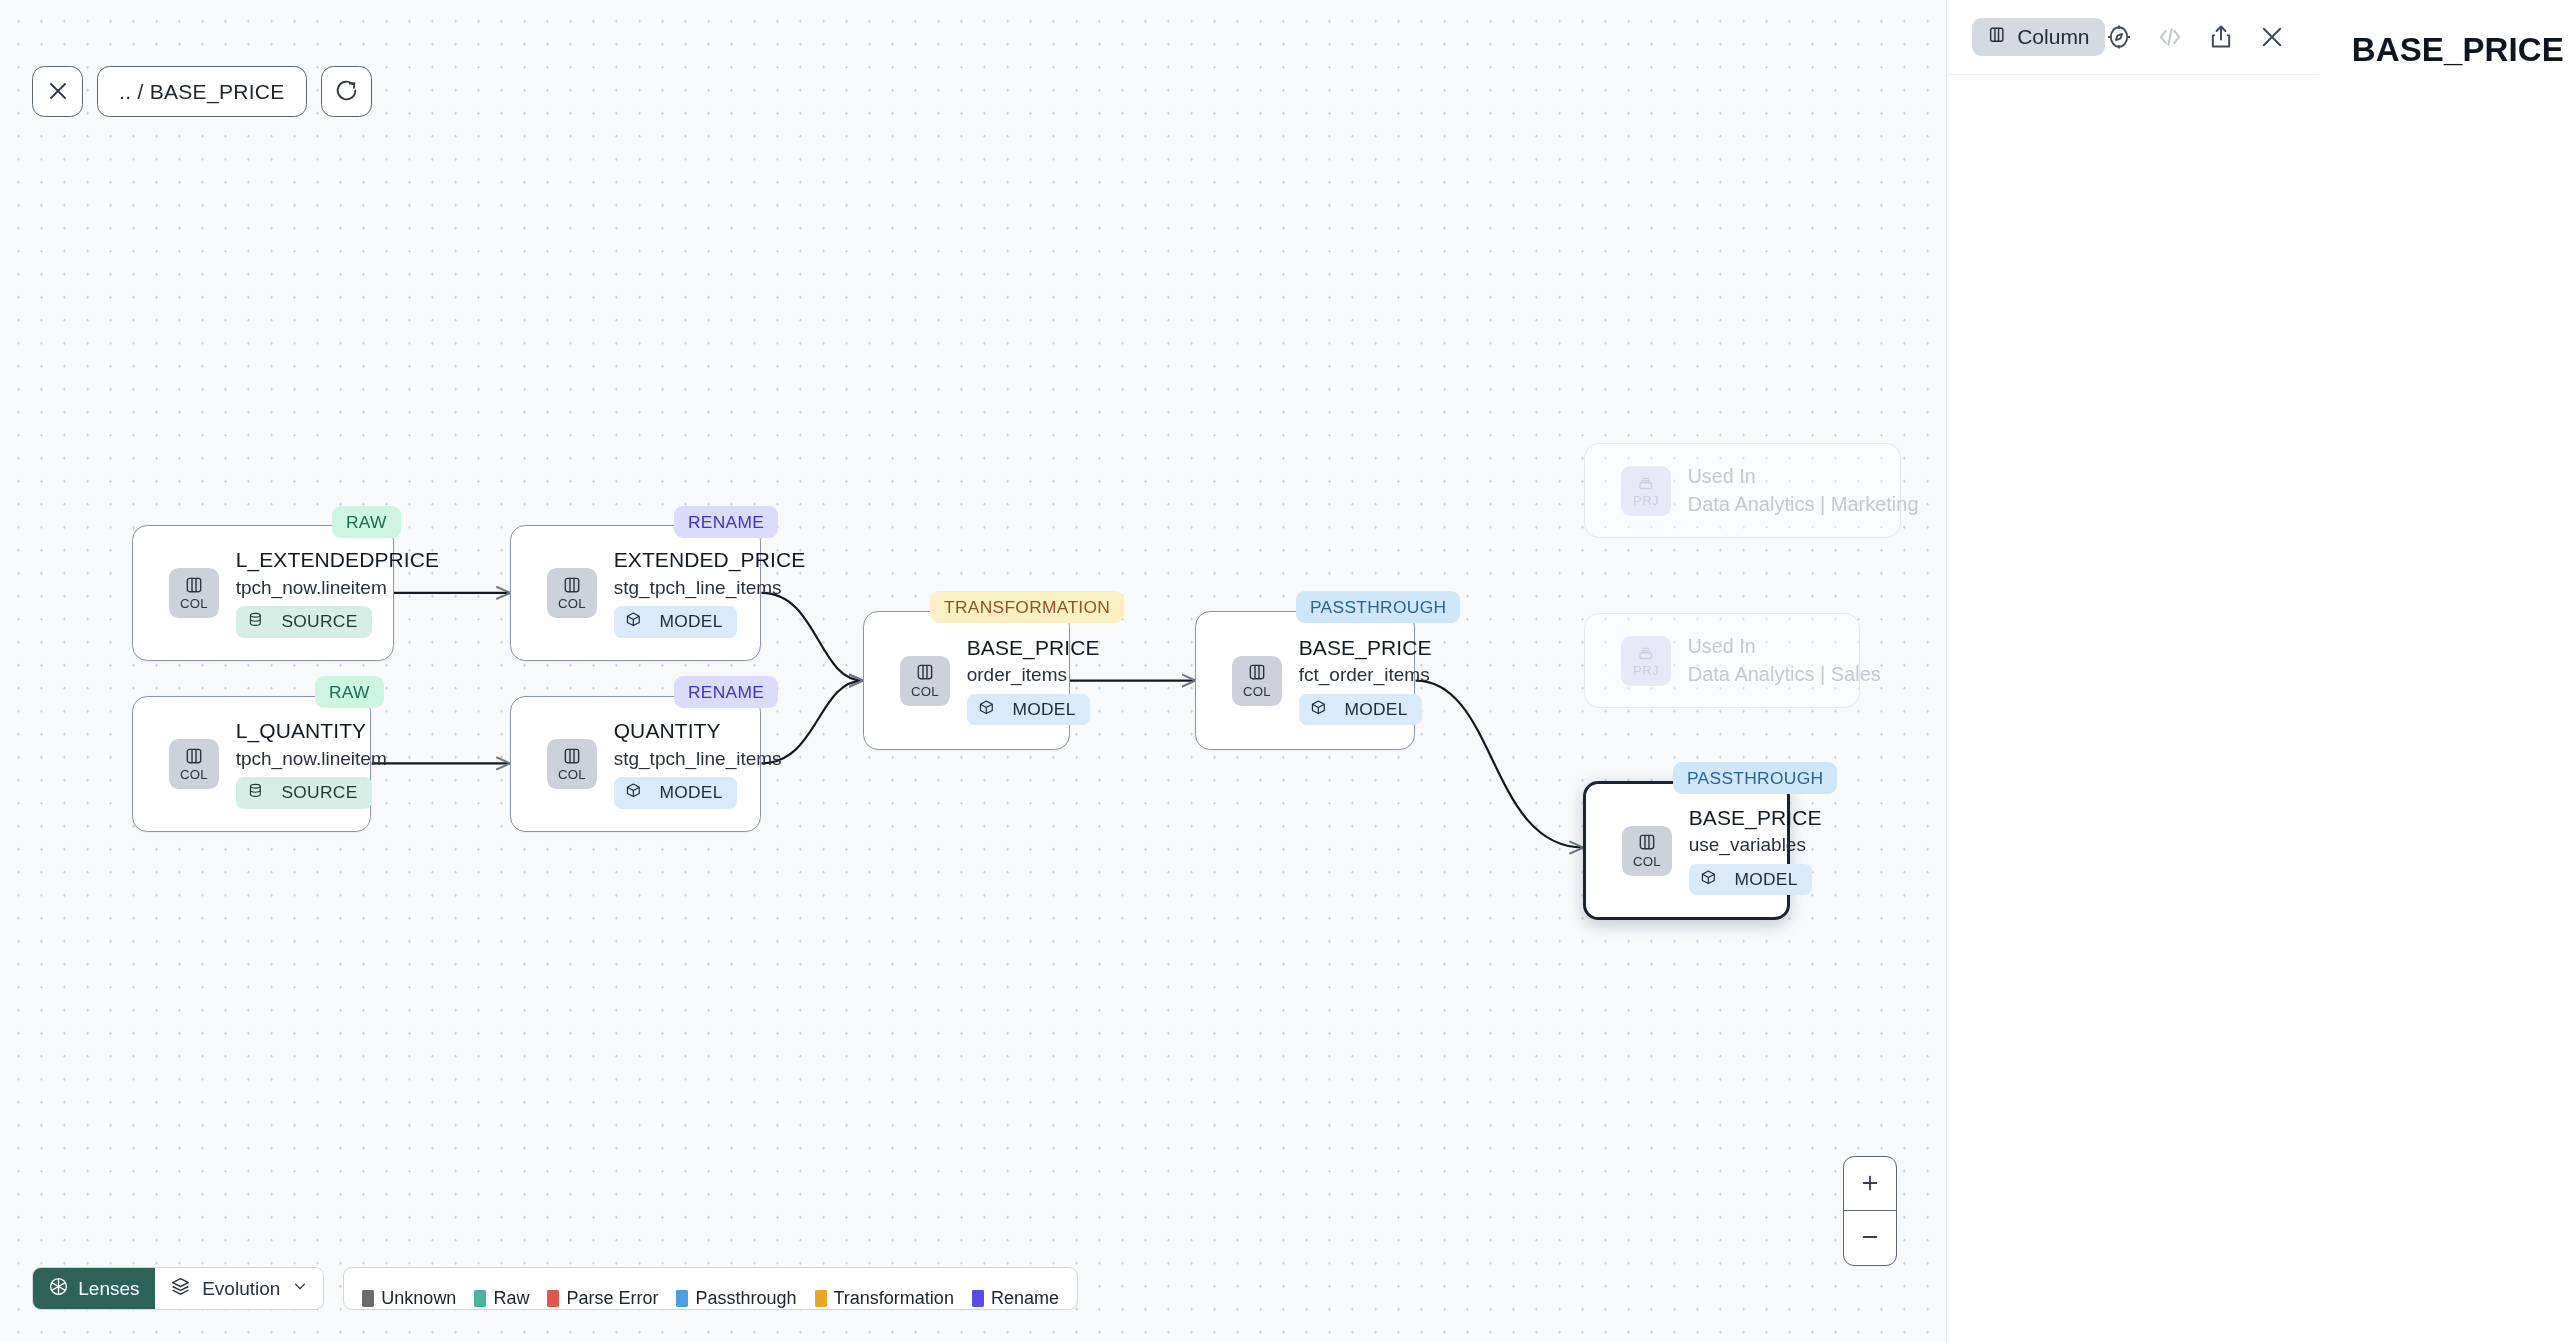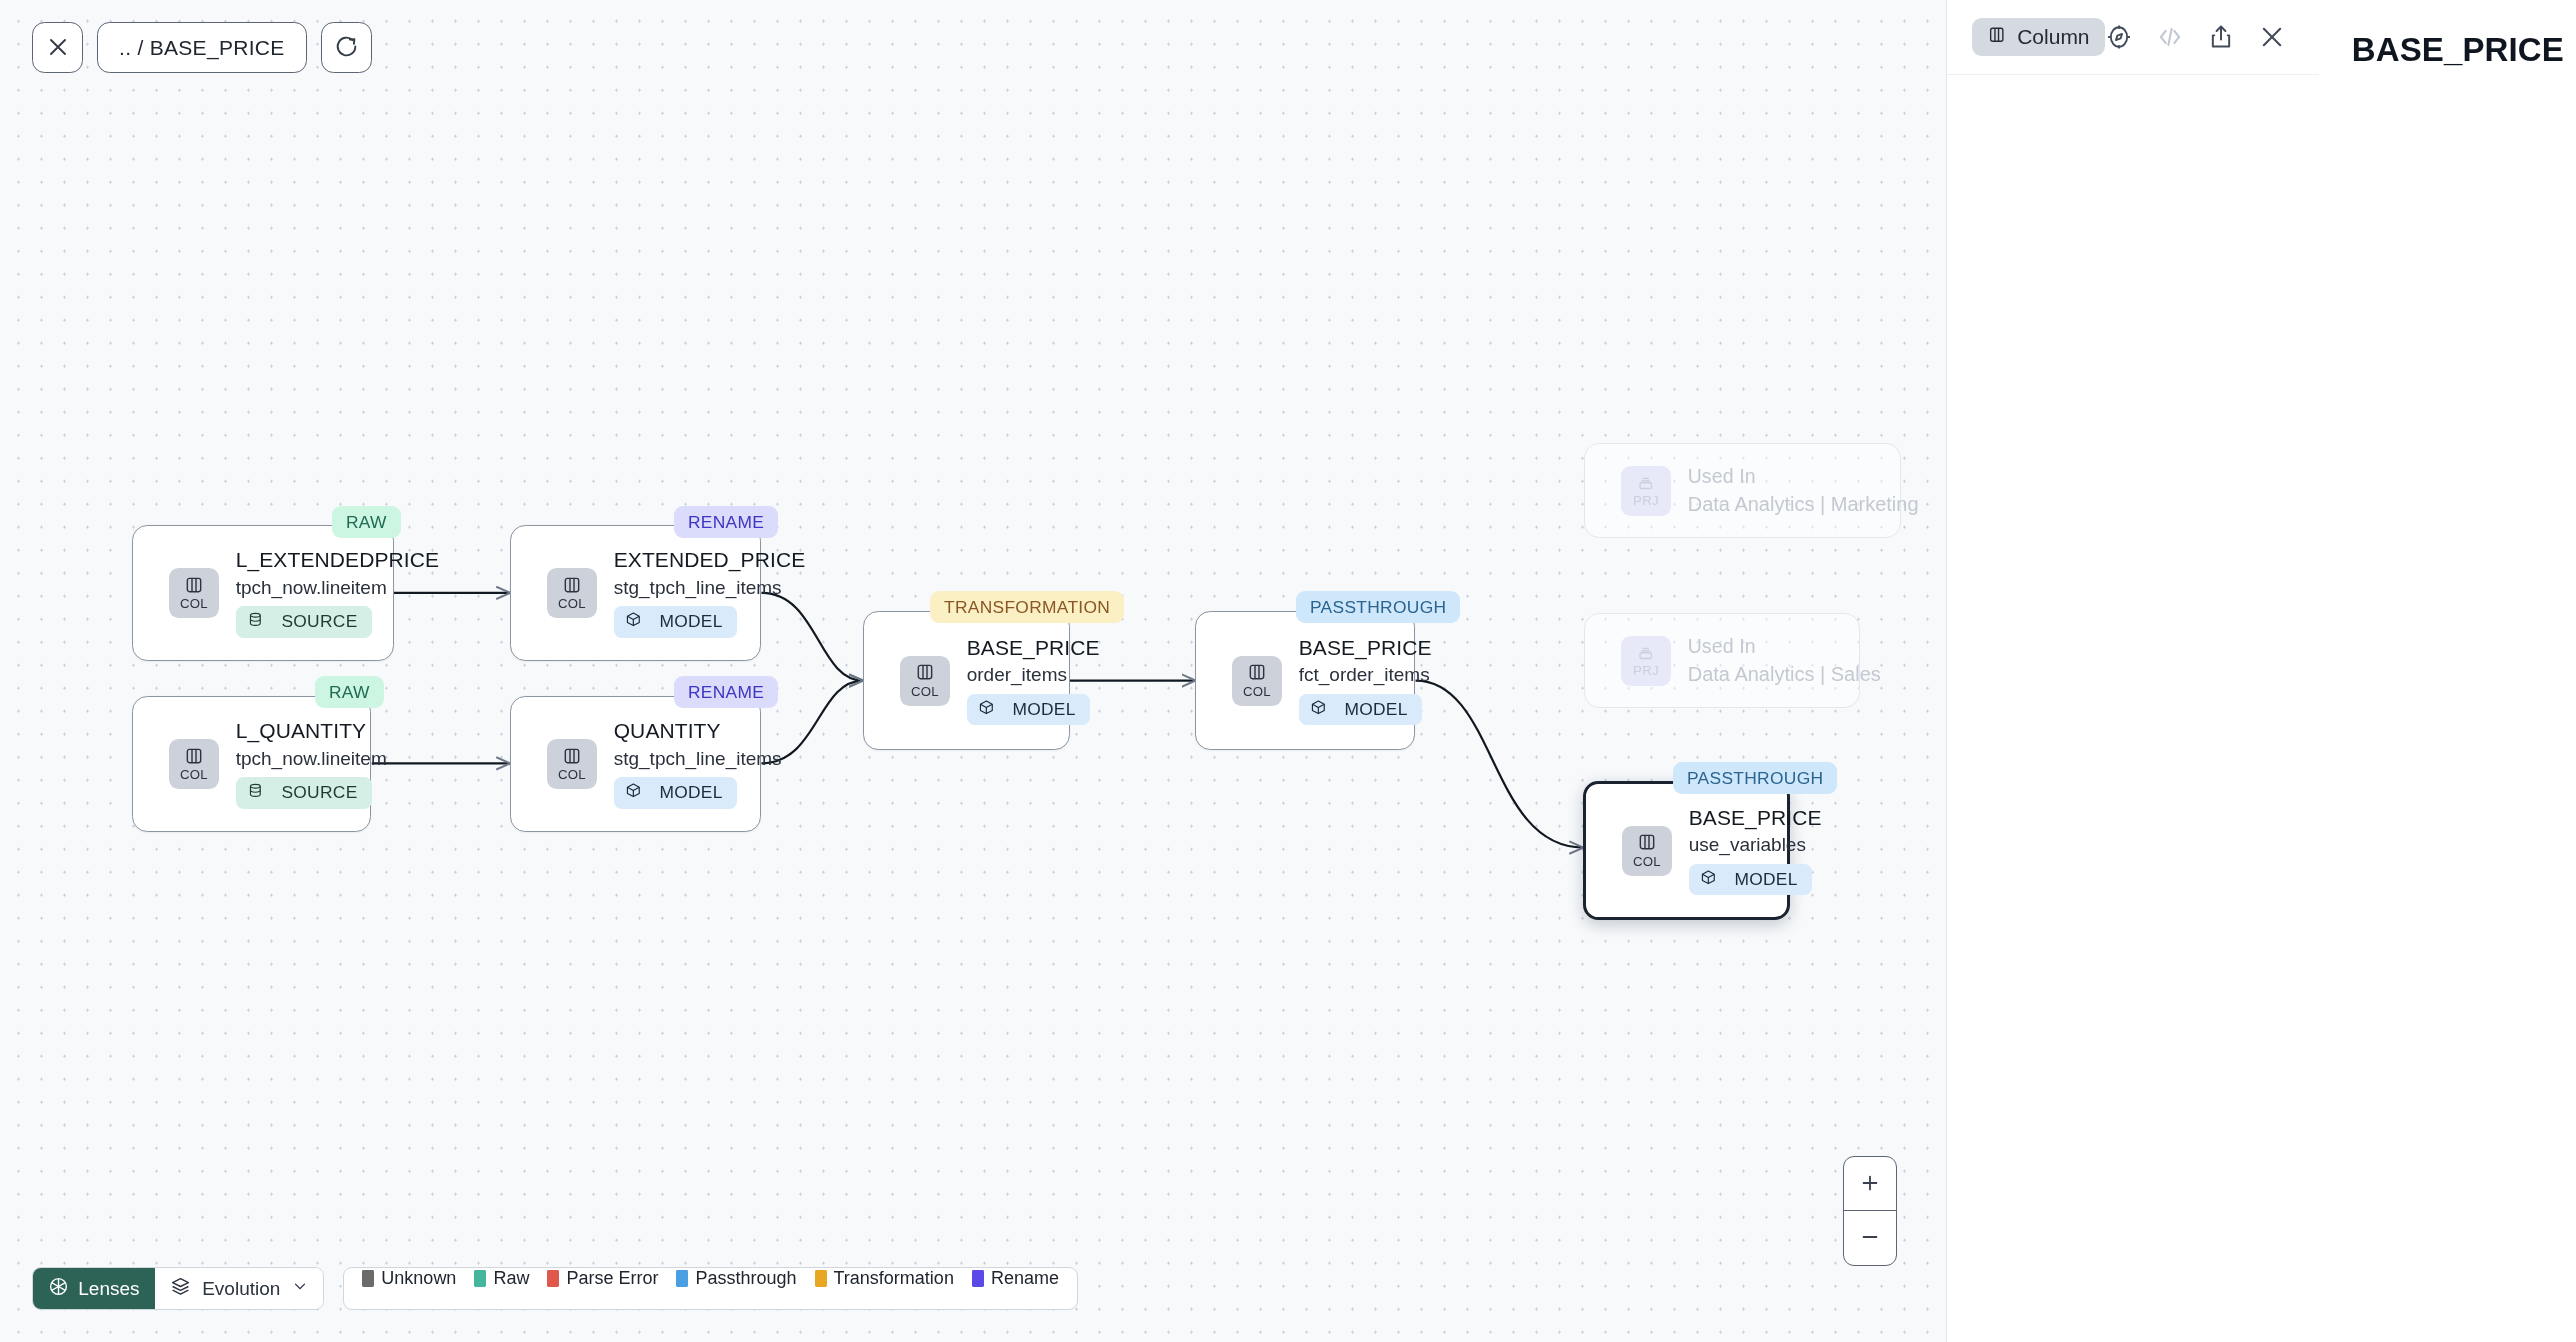--- a/index.html
+++ b/index.html
@@ -21,21 +21,21 @@
     background-position: 7px 9.7px;
     overflow: hidden;
     flex: 0 0 1946px;
   }
 
   
   #top-tools { position: absolute; left: 32px; top: 22px; display: flex; align-items: center; gap: 14px; z-index: 40; }
   .tl-btn {
     height: 51px; background: #fff; border: 1.5px solid #5c6575;
     border-radius: 12.5px; display: flex; align-items: center; justify-content: center;
-    color: #333b47; cursor: pointer;
+    color: #333b47; cursor: pointer; margin-top: 44px;
   }
   .tl-sq { width: 51px; }
   .tl-path { padding: 0 21px; font-size: 21px; letter-spacing: 0.3px; color: #20262f; white-space: nowrap; }
 
   
   .node {
     position: absolute; background: #fff;
     border: 1.5px solid #8c95a3; border-radius: 15.3px;
     display: flex; align-items: center; z-index: 20;
     box-shadow: 0 0.7px 2.1px rgba(20,30,50,.05);
@@ -80,21 +80,21 @@
   .node.ghost .node-sub   { color: #c3c8d1; font-size: 20px; }
 
   
   #edges { position: absolute; inset: 0; width: 1946px; height: 1343px; z-index: 15; pointer-events: none; }
 
   
   #bottombar { position: absolute; left: 32px; bottom: 33px; display: flex; align-items: center; gap: 19px; z-index: 40; }
   #lens-group { display: flex; align-items: center; height: 43px; border-radius: 9px; overflow: hidden; border: 1.4px solid #cfd6de; }
   #lenses-btn { background: #2d6356; color: #fff; height: 100%; display: flex; align-items: center; gap: 9px; padding: 0 15.3px; font-size: 19px; cursor: pointer; }
   #evolution-btn { background: #fff; height: 100%; display: flex; align-items: center; gap: 11px; padding: 0 14px 0 15.3px; font-size: 19px; color: #2b333f; cursor: pointer; }
-  #legend { display: flex; align-items: flex-start; gap: 18px; height: 43px; padding: 0 18px; background: #fff; border: 1.4px solid #cfd6de; border-radius: 9px; }
+  #legend { display: flex; align-items: flex-end; gap: 18px; height: 43px; padding: 0 18px; background: #fff; border: 1.4px solid #cfd6de; border-radius: 9px; }
   .leg-item { display: flex; align-items: center; gap: 7px; font-size: 18px; color: #20262f; white-space: nowrap; }
   .leg-sw { width: 12px; height: 17.4px; border-radius: 1.4px; display: inline-block; }
 
   
   #zoomctl { position: absolute; right: 49px; bottom: 77px; width: 54px; background:#fff; border: 1.5px solid #5c6575; border-radius: 11px; z-index: 40; overflow: hidden; }
   .zbtn { height: 54px; display: flex; align-items: center; justify-content: center; cursor: pointer; color: #39414e; }
   #zoom-in { border-bottom: 1.5px solid #5c6575; }
 
   
   #panel { flex: 1 1 auto; background: #fff; display: flex; border-left: 0.7px solid #e4e8ee; }

